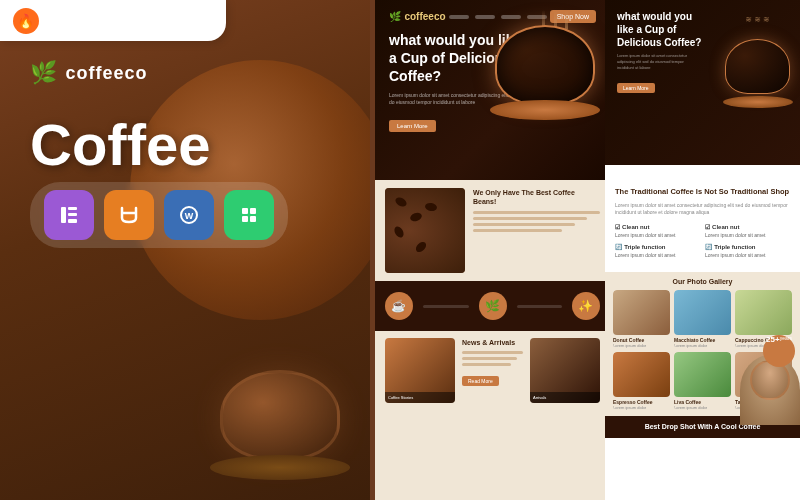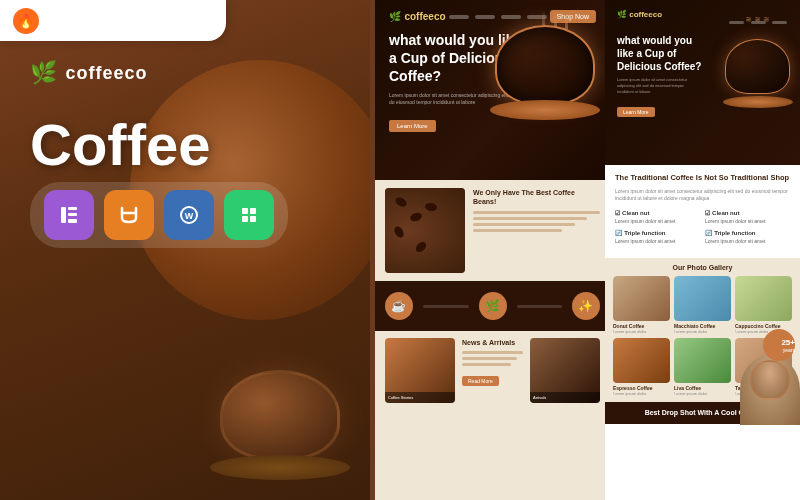--- a/index.html
+++ b/index.html
@@ -405,20 +405,21 @@
       background: white;
       padding: 8px 10px;
     }
 
     #rb-trad-title {
       font-size: 7.5px;
       font-weight: 700;
       color: #3d1f0a;
       line-height: 1.3;
       margin-bottom: 5px;
+      margin-top: 14px;
     }
 
     #rb-trad-body {
       font-size: 5px;
       color: #888;
       line-height: 1.5;
       margin-bottom: 6px;
     }
 
     #rb-trad-features {
@@ -437,28 +438,28 @@
       font-size: 6px;
       font-weight: 700;
       color: #333;
       margin-bottom: 2px;
     }
 
     
     #badge-25 {
       position: absolute;
       right: 5px;
-      top: 164px;
+      top: 170px;
       width: 32px;
       height: 32px;
       background: #c87941;
       border-radius: 50%;
       display: flex;
-      flex-direction: column;
-      align-items: flex-end;
+      flex-direction: row;
+      align-items: flex-start;
       justify-content: center;
       color: white;
       font-size: 8px;
       font-weight: 700;
       z-index: 5;
     }
 
     
     #rb-person {
       position: absolute;
@@ -779,31 +780,20 @@
     <div class="news-img-2">
       <div style="position:absolute;bottom:0;left:0;right:0;background:rgba(0,0,0,0.5);padding:3px;color:white;font-size:4px;">Arrivals</div>
     </div>
   </div>
 
 </div>
 
 <div id="right-big">
 
   <div id="rb-hero">
-    <div id="rb-nav">
-      <div id="rb-logo">
-        <span>🌿</span>
-        <span>coffeeco</span>
-      </div>
-      <div>
-        <span class="rb-nav-dot"></span>
-        <span class="rb-nav-dot"></span>
-        <span class="rb-nav-dot"></span>
-      </div>
-    </div>
 
     <div id="rb-hero-title">what would you like a Cup of Delicious Coffee?</div>
     <div style="color:rgba(255,255,255,0.5);font-size:4px;max-width:80px;line-height:1.5;margin-bottom:5px;">Lorem ipsum dolor sit amet consectetur adipiscing elit sed do eiusmod tempor incididunt ut labore</div>
     <div style="background:#c87941;color:white;font-size:5px;padding:2px 6px;border-radius:2px;display:inline-block;">Learn More</div>
 
     <div id="rb-cup">
       <div style="color:rgba(200,150,100,0.7);font-size:8px;text-align:center;">≋ ≋ ≋</div>
       <div class="rb-cup-body"></div>
       <div class="rb-saucer"></div>
     </div>

